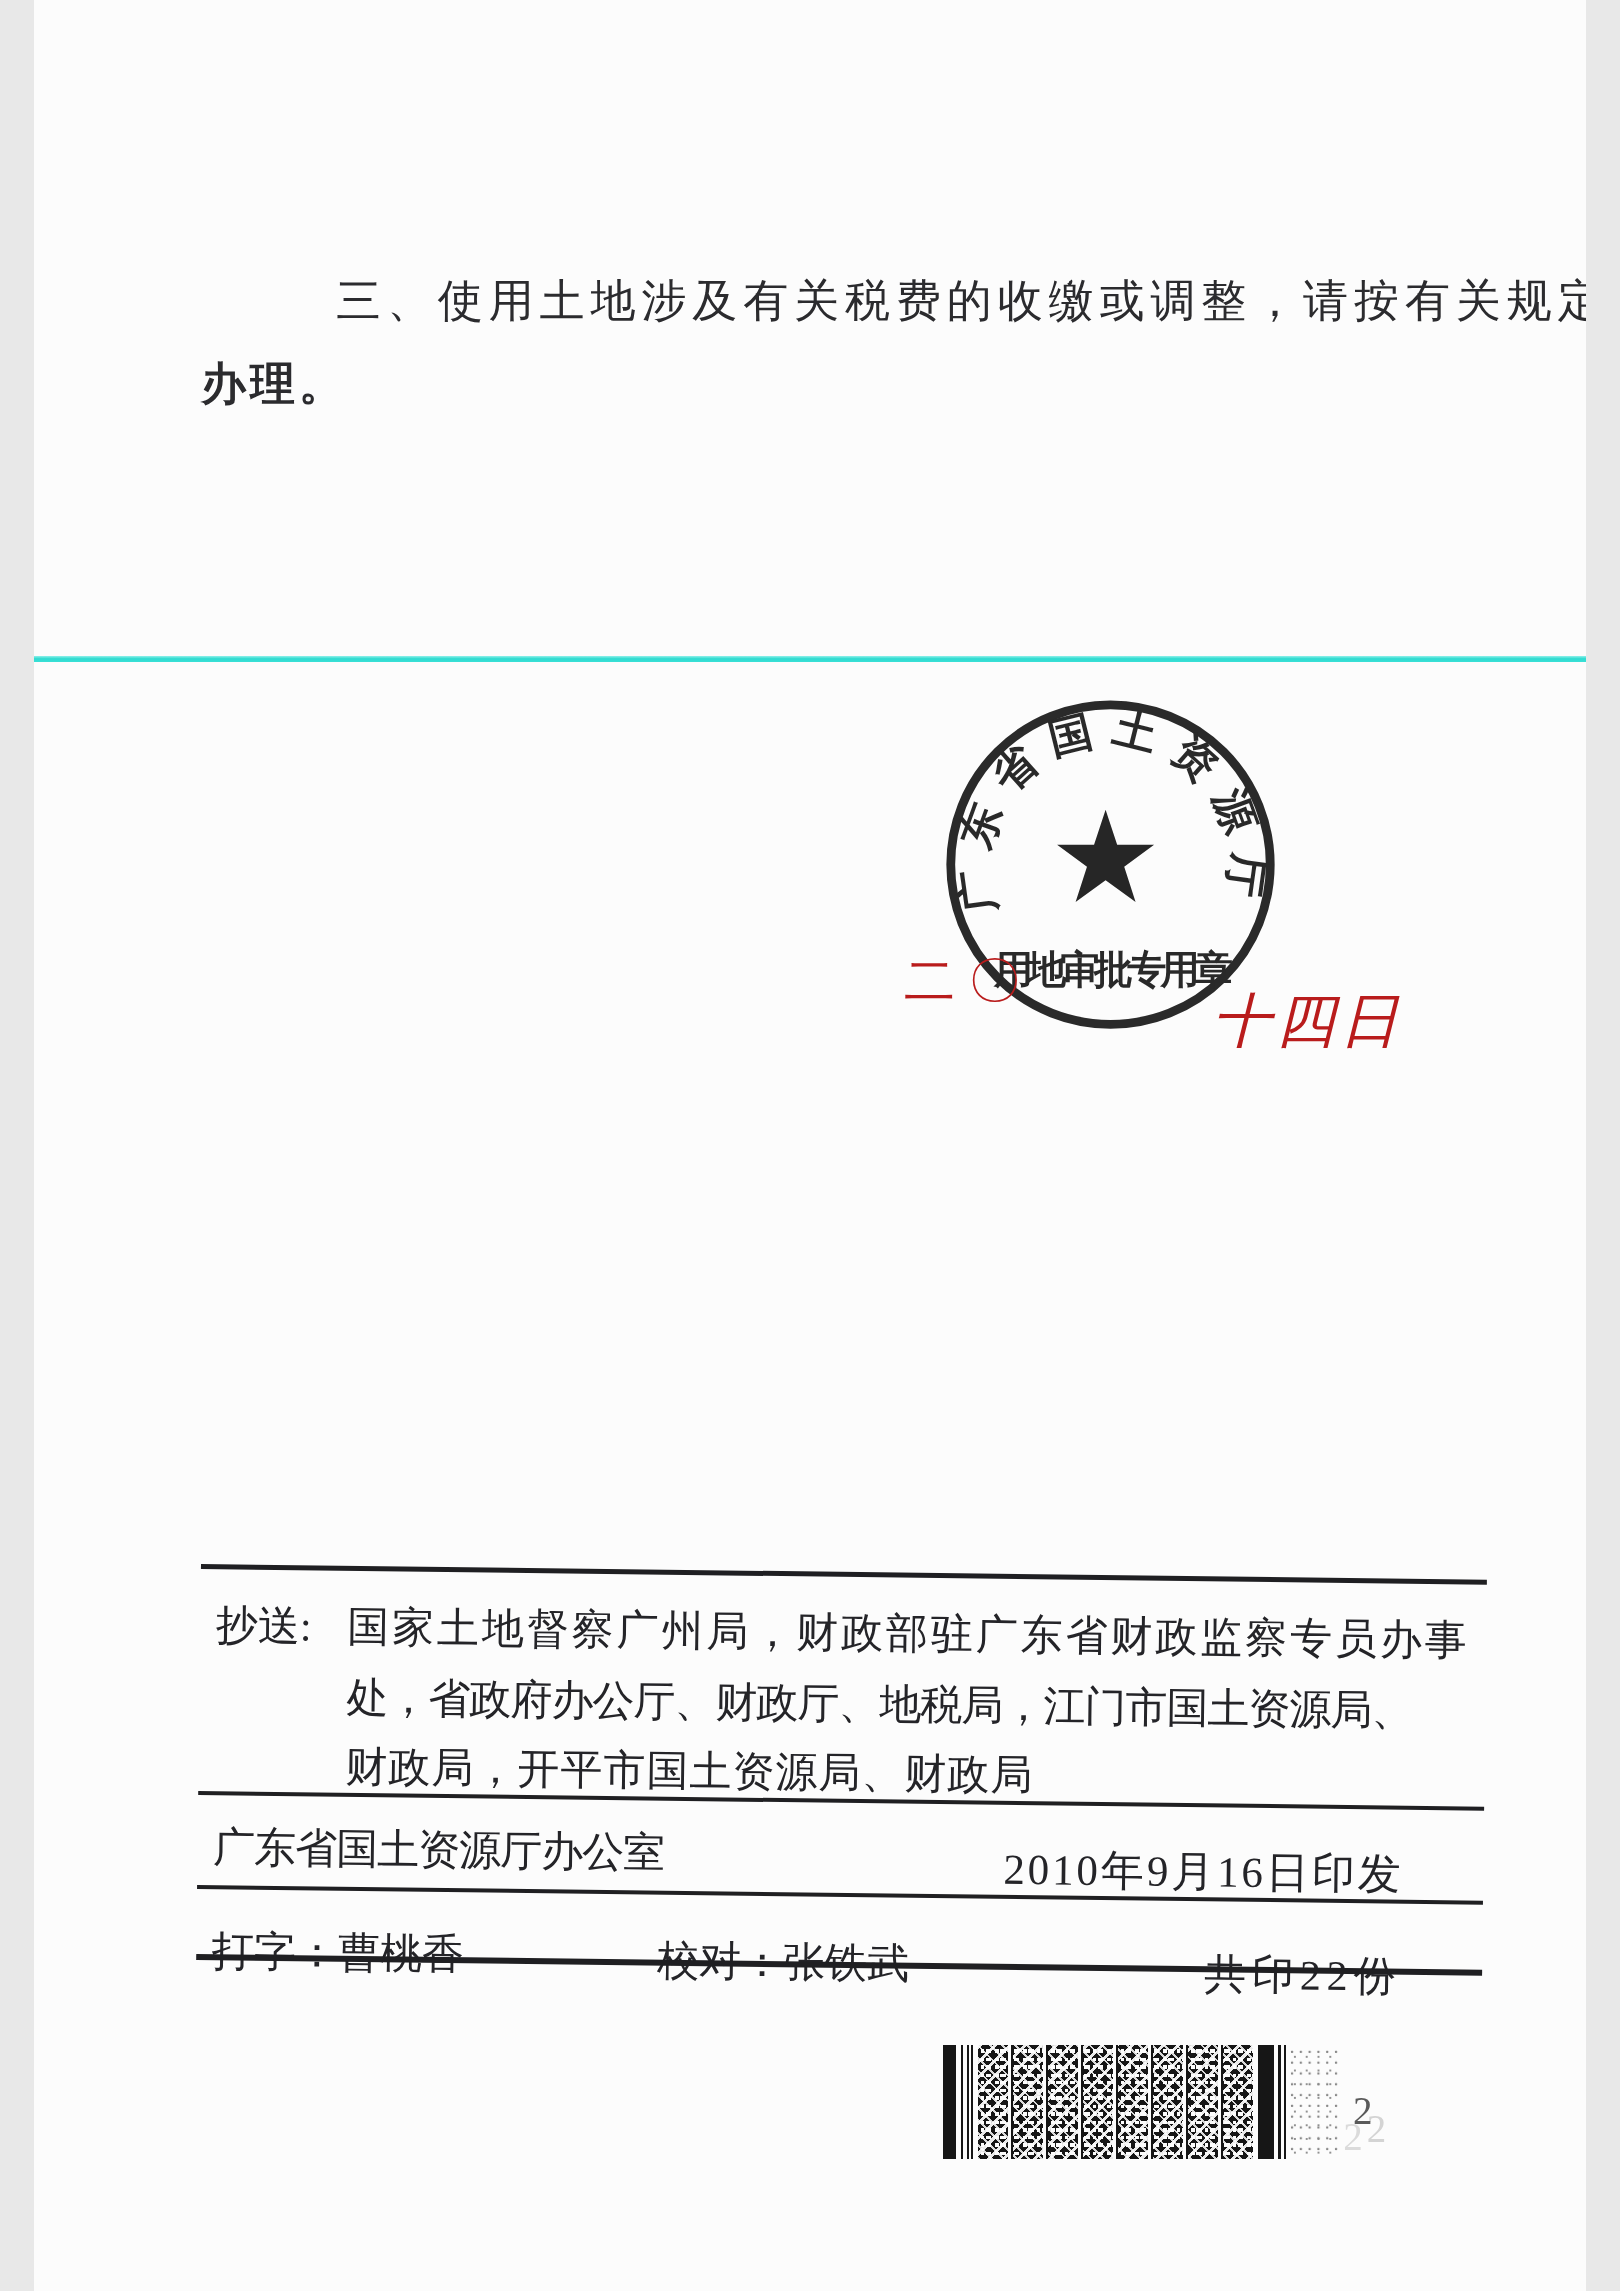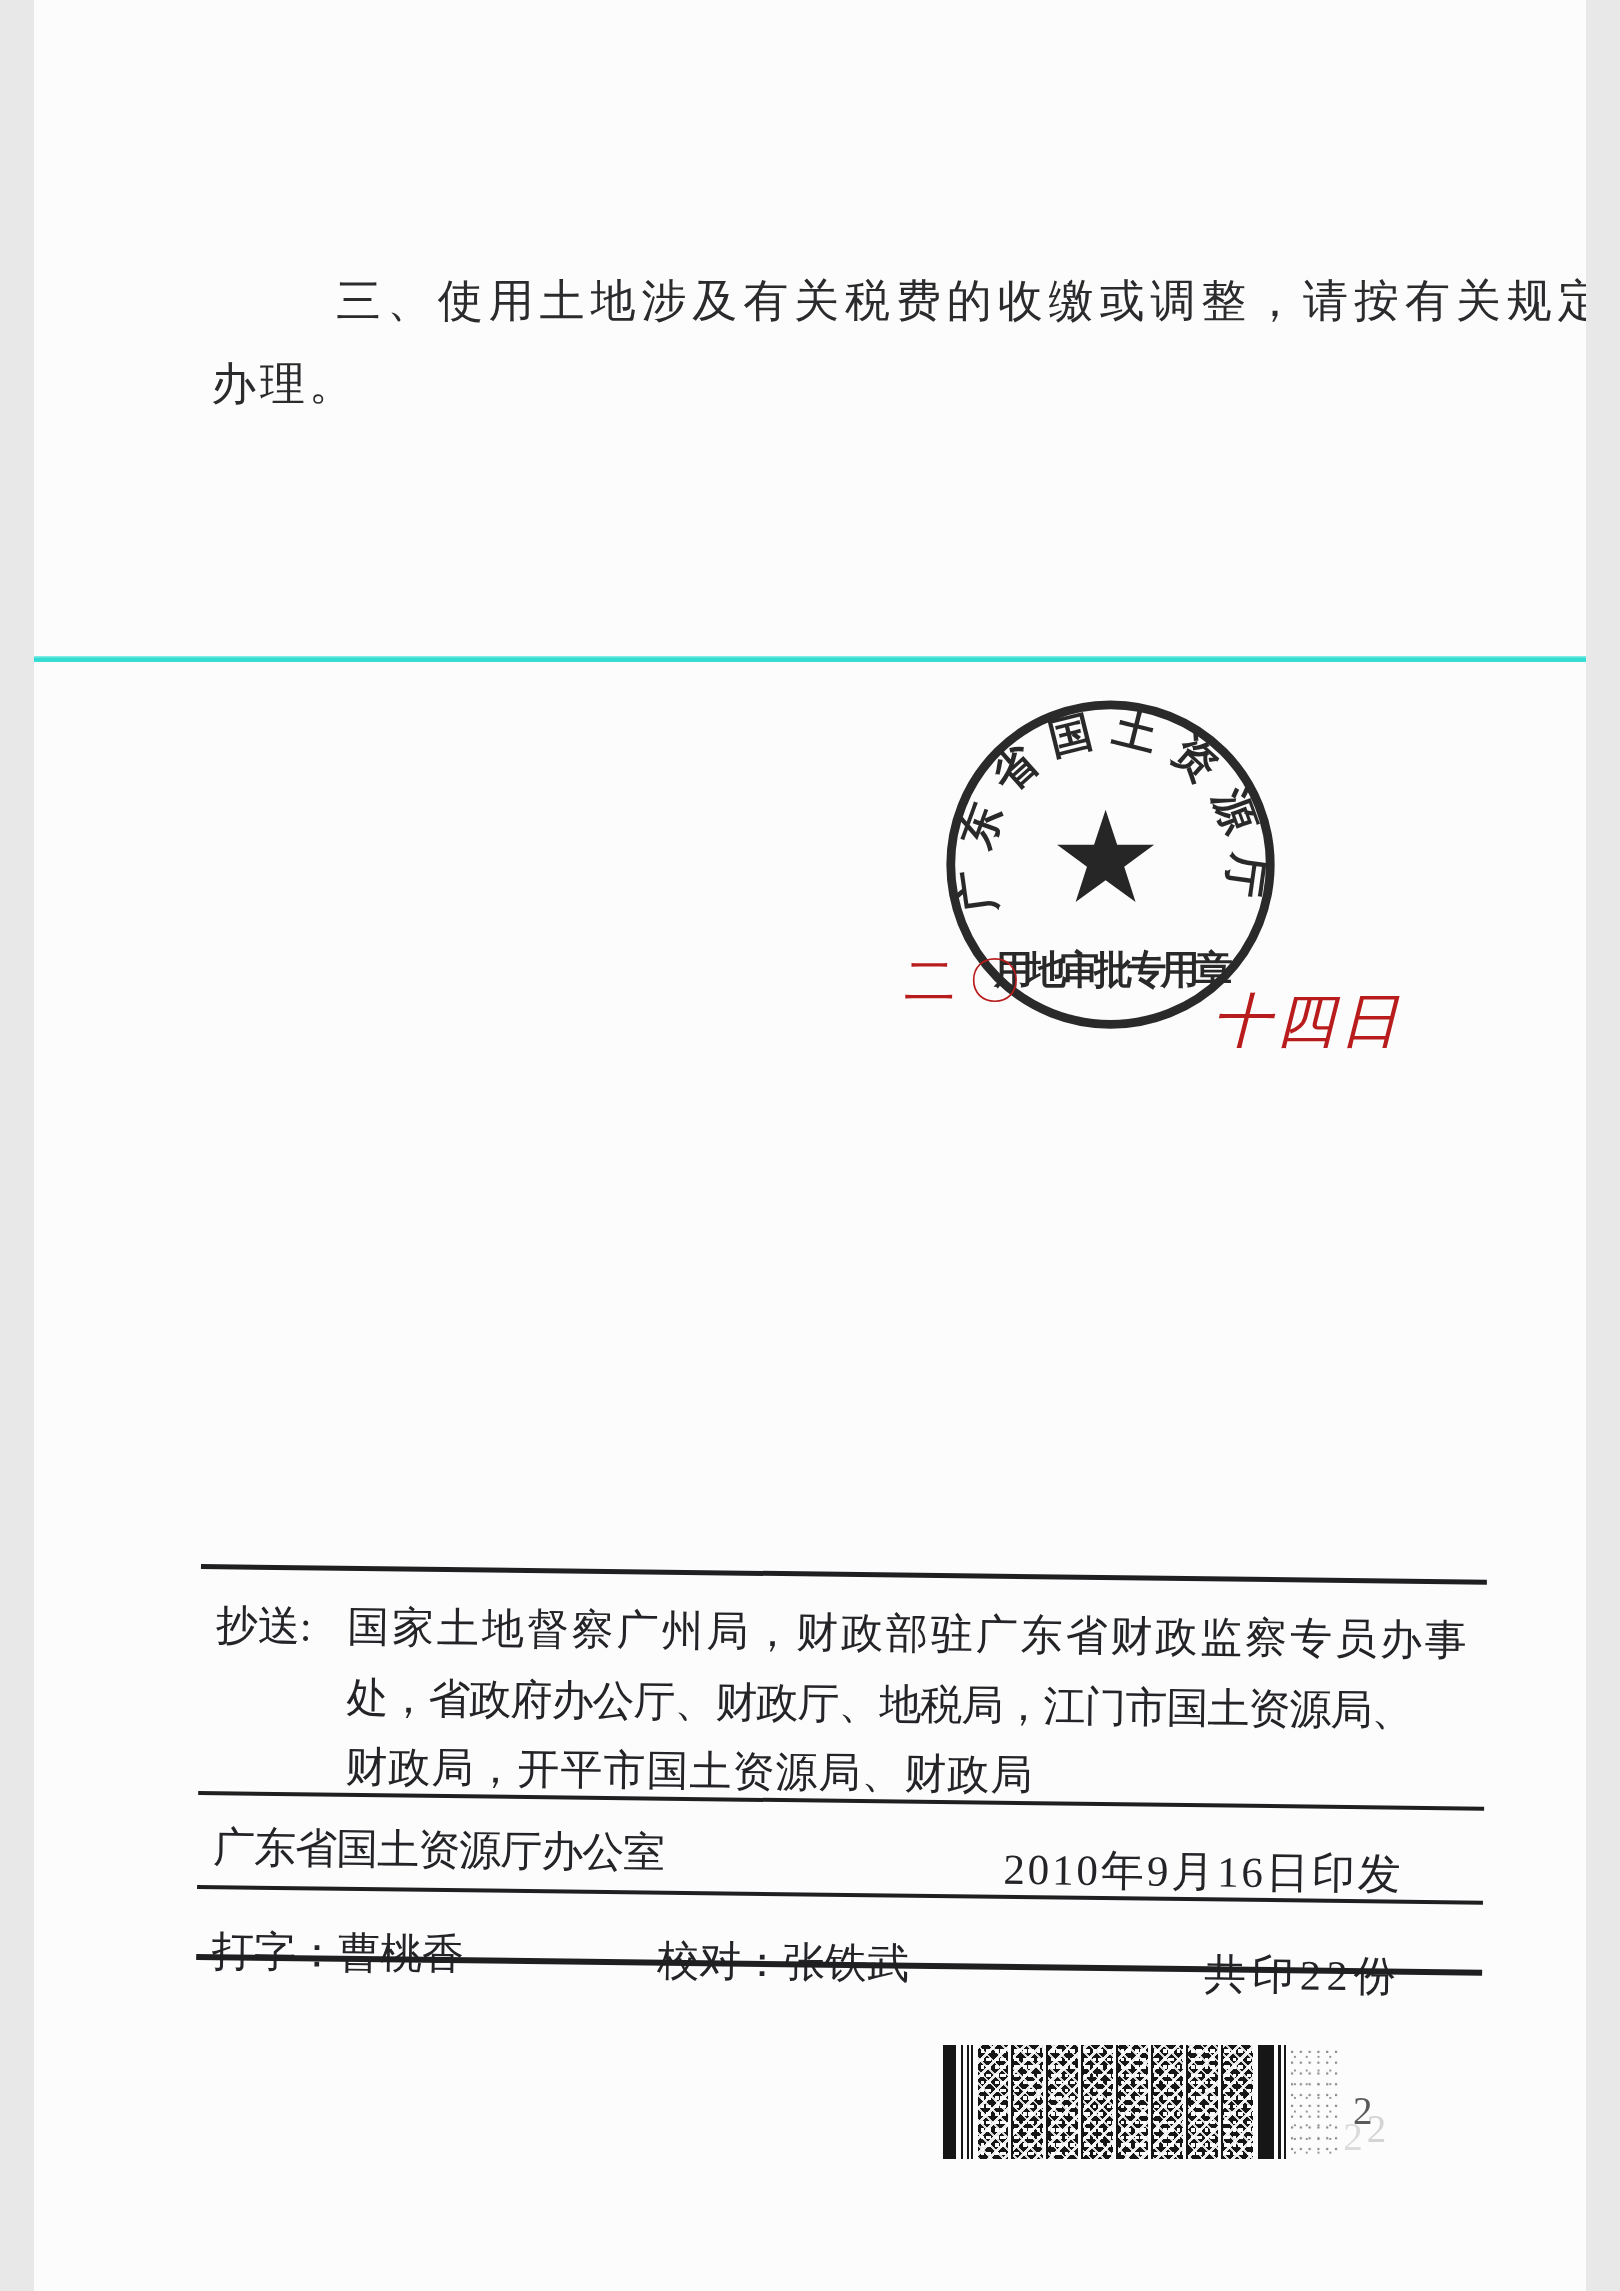--- a/index.html
+++ b/index.html
@@ -13,21 +13,21 @@
     color:#2b2b2e;
   }
   .para{
     position:absolute;
     white-space:nowrap;
     font-size:45px;
     line-height:1.15;
     color:#2b2b2e;
   }
   .p1{left:302px;top:276px;letter-spacing:5.9px;}
-  .p2{left:177px;top:359px;letter-spacing:3.9px;}
+  .p2{left:167px;top:359px;letter-spacing:3.9px;font-weight:bold;}
   .p3{left:302px;top:447px;font-size:43px;letter-spacing:1px;}
 
   .teal-line{
     position:absolute;left:0;top:656px;width:1620px;height:5.9px;
     background:linear-gradient(180deg,#8ff0ea 0%,#2fdbd0 45%,#3ae0d6 100%);
   }
 
   .scan-edge{
     position:absolute;left:1609px;top:623px;width:2.9px;height:1668px;
     background:#b9b9b9;opacity:.7;

